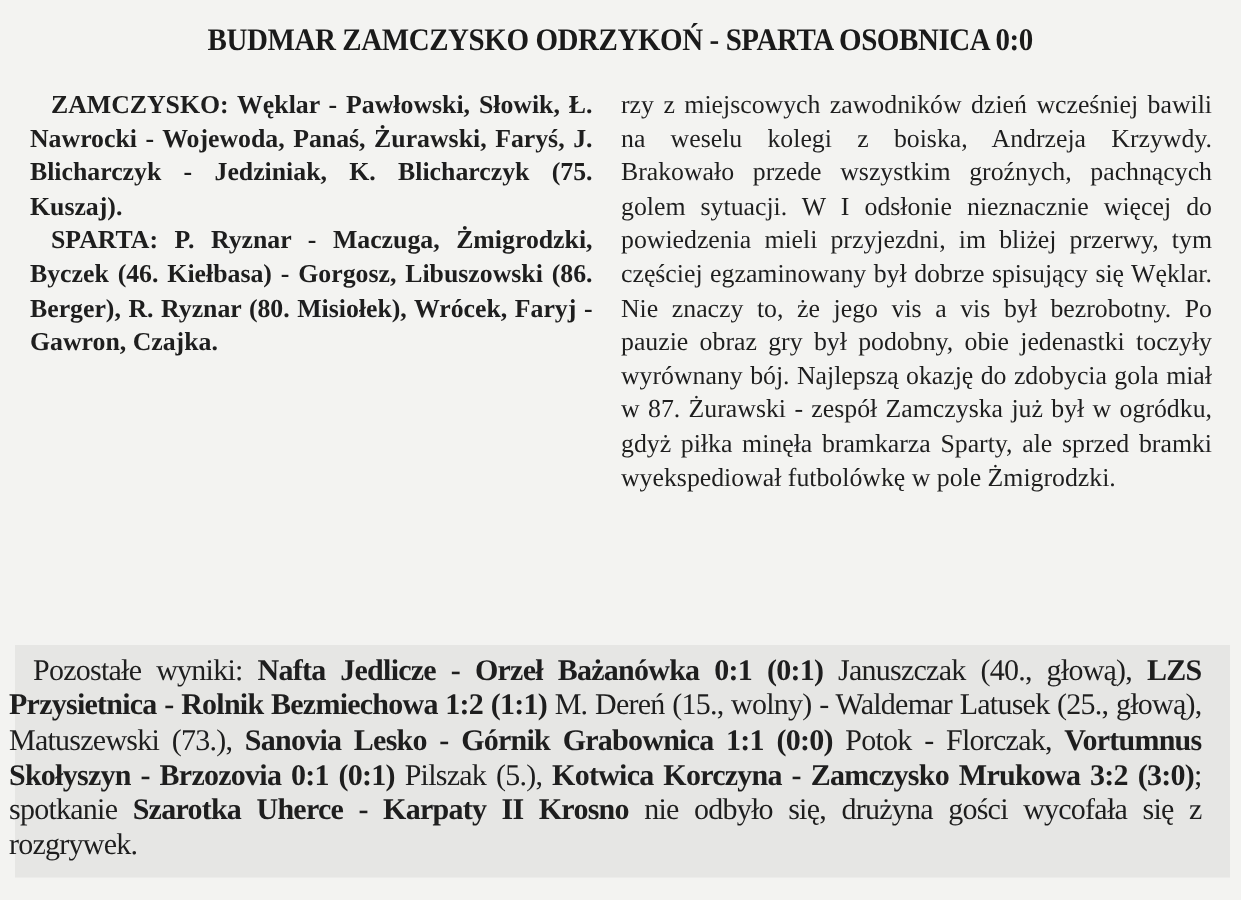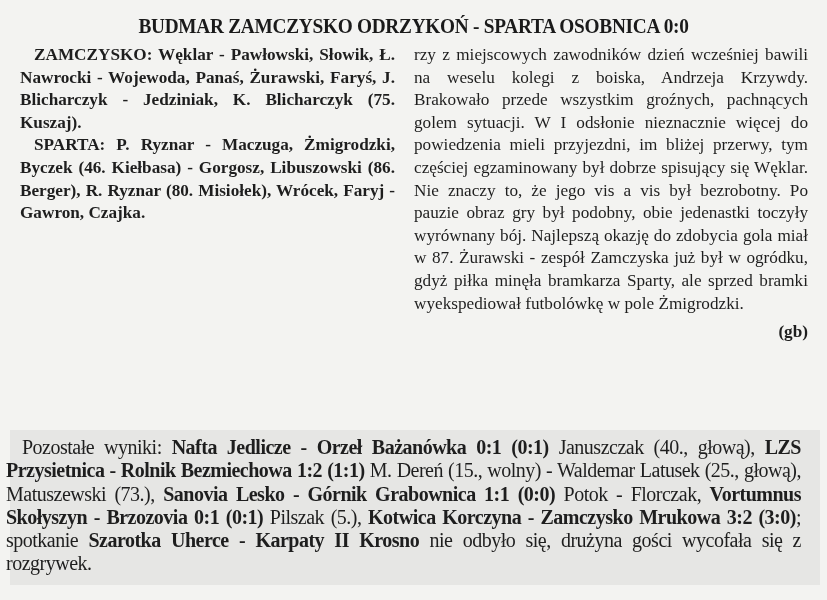--- a/index.html
+++ b/index.html
@@ -11,21 +11,21 @@
     position: relative;
   }
   .title {
     position: absolute; left: 0; top: 14px; width: 827px;
     text-align: center;
     font-size: 21px; font-weight: bold; letter-spacing: -0.3px;
     transform: scaleX(0.92); transform-origin: center;
     color: #1a1a1a;
   }
   .col {
-    position: absolute; top: 44px;
+    position: absolute; top: 59px;
     font-size: 17.2px; line-height: 22.6px;
     text-align: justify;
   }
   .col-left { left: 20px; width: 375px; }
   .col-right { left: 414px; width: 394px; }
   .col p { margin: 0; text-indent: 14px; }
   .col p.b { font-weight: bold; }
   .sig { text-align: right; font-weight: bold; margin-top: 6px !important; text-indent: 0 !important; }
   .box {
     position: absolute; left: 10px; top: 430px; width: 810px; height: 155px;
@@ -44,21 +44,20 @@
 
 <div class="title">BUDMAR ZAMCZYSKO ODRZYKOŃ - SPARTA OSOBNICA 0:0</div>
 
 <div class="col col-left">
   <p class="b">ZAMCZYSKO: Węklar - Pawłowski, Słowik, Ł. Nawrocki - Wojewoda, Panaś, Żurawski, Faryś, J. Blicharczyk - Jedziniak, K. Blicharczyk (75. Kuszaj).</p>
   <p class="b">SPARTA: P. Ryznar - Maczuga, Żmigrodzki, Byczek (46. Kiełbasa) - Gorgosz, Libuszowski (86. Berger), R. Ryznar (80. Misiołek), Wrócek, Faryj - Gawron, Czajka.</p>
 </div>
 
 <div class="col col-right">
   <p style="text-indent:0">rzy z miejscowych zawodników dzień wcześniej bawili na weselu kolegi z boiska, Andrzeja Krzywdy. Brakowało przede wszystkim groźnych, pachnących golem sytuacji. W I odsłonie nieznacznie więcej do powiedzenia mieli przyjezdni, im bliżej przerwy, tym częściej egzaminowany był dobrze spisujący się Węklar. Nie znaczy to, że jego vis a vis był bezrobotny. Po pauzie obraz gry był podobny, obie jedenastki toczyły wyrównany bój. Najlepszą okazję do zdobycia gola miał w 87. Żurawski - zespół Zamczyska już był w ogródku, gdyż piłka minęła bramkarza Sparty, ale sprzed bramki wyekspediował futbolówkę w pole Żmigrodzki.</p>
-  <p class="sig">(gb)</p>
 </div>
 
 <div class="box"></div>
 <div class="results">
   <p>
     <span>Pozostałe wyniki: </span><b>Nafta Jedlicze - Orzeł Bażanówka 0:1 (0:1)</b><span> Januszczak (40., głową), </span><b>LZS Przysietnica - Rolnik Bezmiechowa 1:2 (1:1)</b><span> M. Dereń (15., wolny) - Waldemar Latusek (25., głową), Matuszewski (73.), </span><b>Sanovia Lesko - Górnik Grabownica 1:1 (0:0)</b><span> Potok - Florczak, </span><b>Vortumnus Skołyszyn - Brzozovia 0:1 (0:1)</b><span> Pilszak (5.), </span><b>Kotwica Korczyna - Zamczysko Mrukowa 3:2 (3:0)</b><span>; spotkanie </span><b>Szarotka Uherce - Karpaty II Krosno</b><span> nie odbyło się, drużyna gości wycofała się z rozgrywek.</span>
   </p>
 </div>
 
 </body></html>

